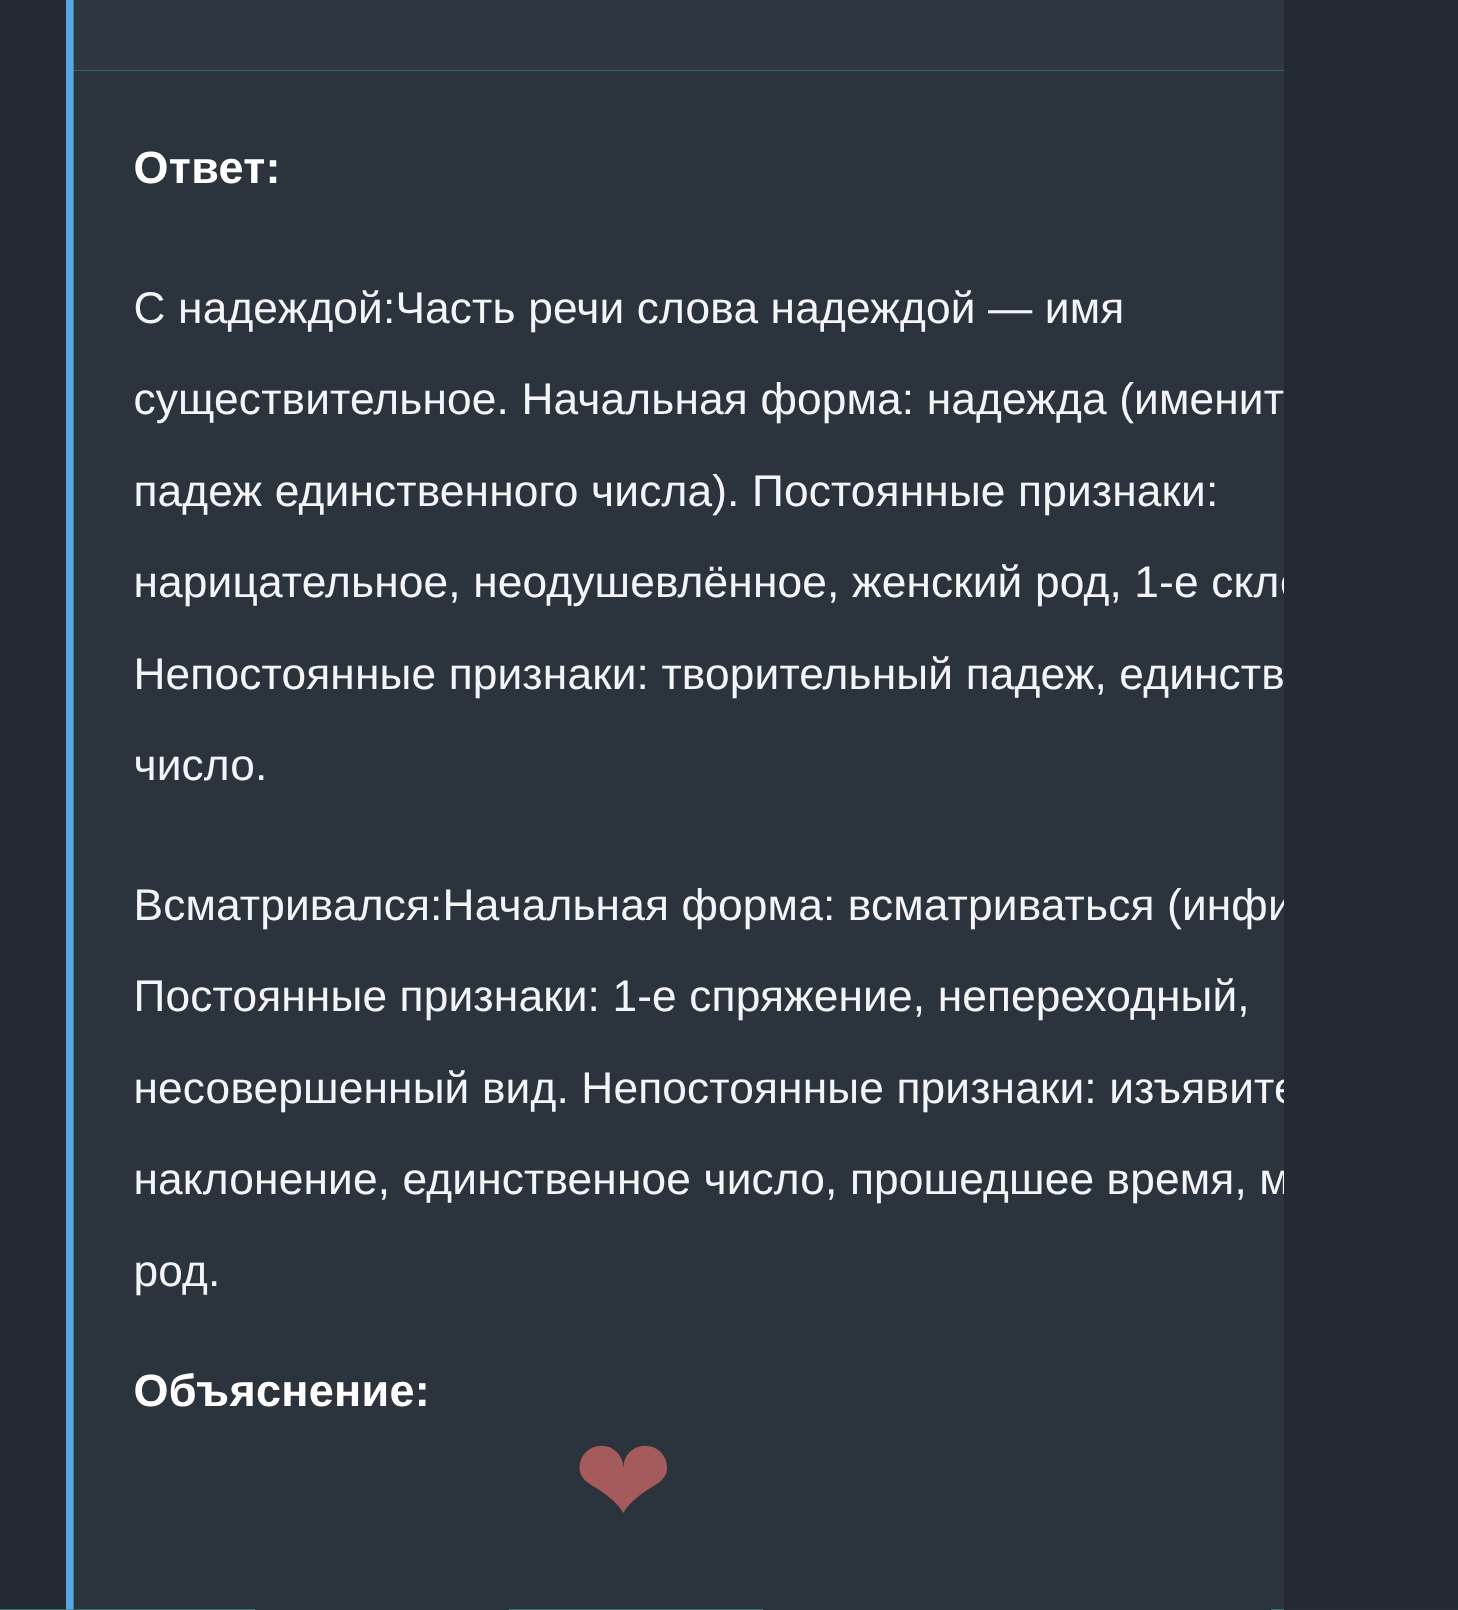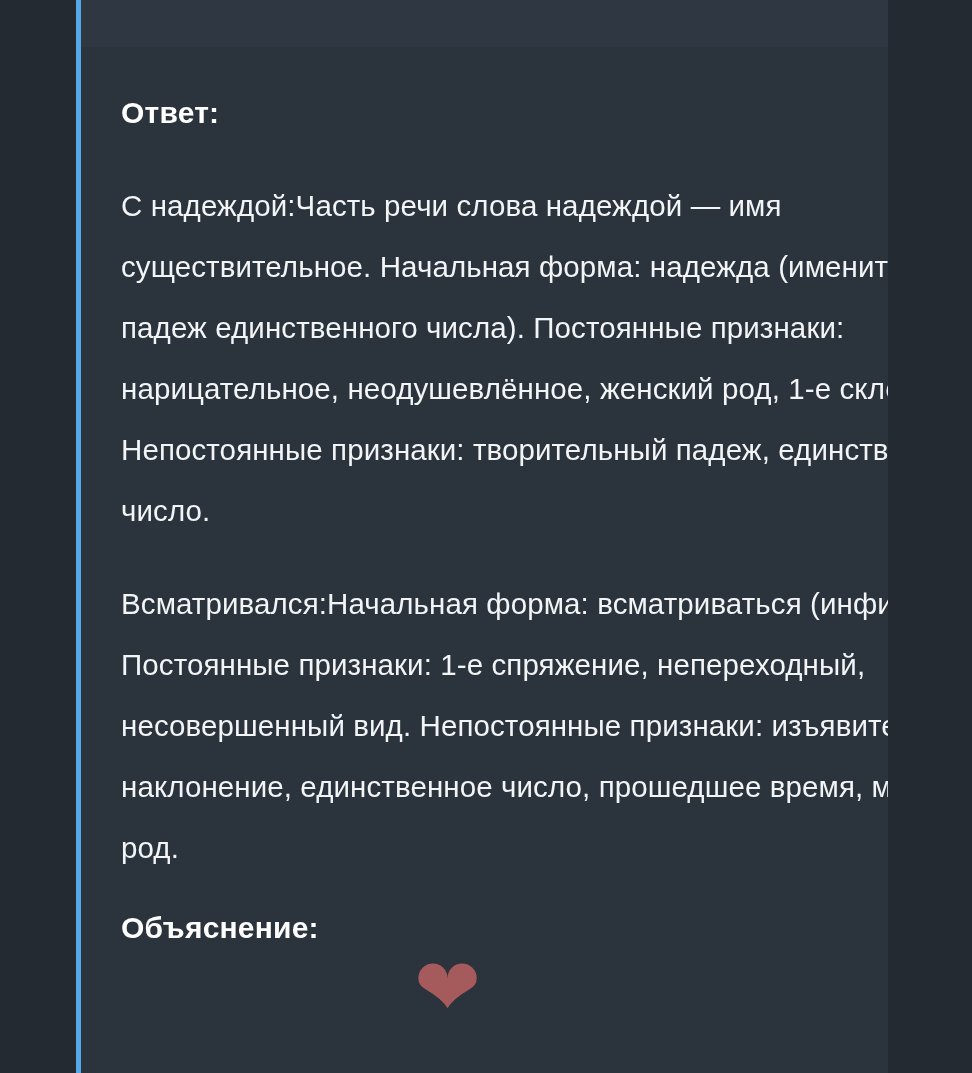--- a/index.html
+++ b/index.html
@@ -14,21 +14,20 @@
     overflow: hidden;
     position: relative;
   }
   #page {
     position: absolute;
     left: 0; top: 0;
     width: 856px;
     height: 1073px;
     background: #5eead4;
     overflow: hidden;
-    margin-left: 32px;
   }
   
   .left-gutter {
     position: absolute;
     left: 0; top: 0;
     width: 44px;
     height: 1073px;
     background: #232a31;
   }
   

